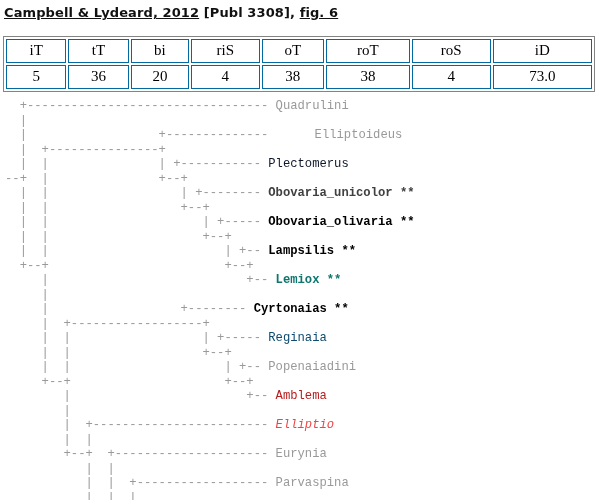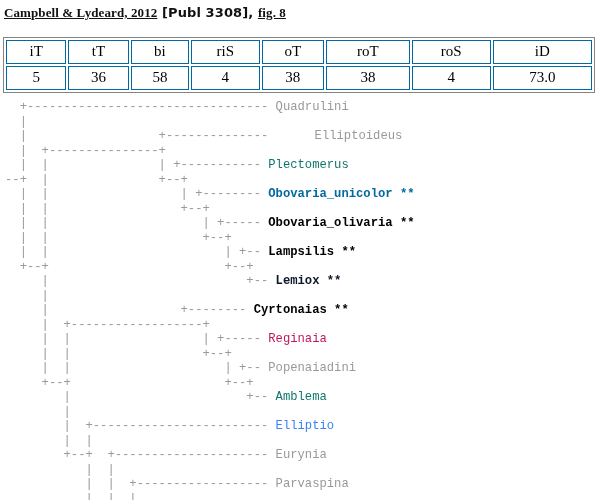--- a/index.html
+++ b/index.html
@@ -12,21 +12,21 @@
   }
   .fig-title {
     margin: 5px 0 0 4px;
     font-family: "DejaVu Sans", sans-serif;
     font-size: 13px;
     font-weight: bold;
     color: #111111;
     letter-spacing: 0.1px;
     white-space: nowrap;
   }
-  .fig-title .u { text-decoration: underline; font-family: Liberation Serif, serif; }
+  .fig-title .u { text-decoration: underline; }
   table.stats {
     margin: 16px 0 0 3px;
     border-collapse: separate;
     border-spacing: 2px;
     border: 1px solid #848484;
     table-layout: fixed;
     width: 592px;
   }
   table.stats td, table.stats th {
     border: 1px solid #0369a1;
@@ -49,21 +49,21 @@
   }
   pre.tree .branch { font-weight: normal; }
   pre.tree .taxon { font-weight: normal; }
   pre.tree .taxon.starred { font-weight: bold; }
 </style>
 </head>
 <body>
 
 <div class="page">
 
-  <div class="fig-title"><span class="u">Campbell &amp; Lydeard, 2012</span><span> [Publ 3308], </span><span class="u">fig. 8</span></div>
+  <div class="fig-title"><span class="u">Campbell &amp; Lydeard, 2012</span><span> [Publ 3308], </span><span class="u">fig. 6</span></div>
 
   <table class="stats">
     <colgroup>
       <col style="width:59px">
         <col style="width:59px">
         <col style="width:57px">
       <col style="width:67px">
         <col style="width:61px">
         <col style="width:82px">
       <col style="width:77px">
@@ -76,53 +76,53 @@
         <th>bi</th>
         <th>riS</th>
         <th>oT</th>
         <th>roT</th>
         <th>roS</th>
         <th>iD</th>
       </tr>
       <tr>
         <td>5</td>
         <td>36</td>
-        <td>58</td>
+        <td>20</td>
         <td>4</td>
         <td>38</td>
         <td>38</td>
         <td>4</td>
         <td>73.0</td>
       </tr>
     </tbody>
   </table>
 
   <pre class="tree"><span class="branch" style="color: rgb(153, 153, 153);">  +--------------------------------- </span><span class="taxon" style="color: rgb(153, 153, 153);">Quadrulini</span>
 <span class="branch" style="color: rgb(153, 153, 153);">  |</span>
 <span class="branch" style="color: rgb(153, 153, 153);">  |                  +-------------- </span><span class="taxon" style="color: rgb(153, 153, 153); padding-left: 39px;">Elliptoideus</span>
 <span class="branch" style="color: rgb(153, 153, 153);">  |  +---------------+</span>
-<span class="branch" style="color: rgb(153, 153, 153);">  |  |               | +----------- </span><span class="taxon" style="color: #0f766e;">Plectomerus</span>
+<span class="branch" style="color: rgb(153, 153, 153);">  |  |               | +----------- </span><span class="taxon" style="color: #0f172a;">Plectomerus</span>
 <span class="branch" style="color: rgb(153, 153, 153);">--+  |               +--+</span>
-<span class="branch" style="color: rgb(153, 153, 153);">  |  |                  | +-------- </span><span class="taxon starred" style="color: #0369a1;">Obovaria_unicolor **</span>
+<span class="branch" style="color: rgb(153, 153, 153);">  |  |                  | +-------- </span><span class="taxon starred" style="color: #404040;">Obovaria_unicolor **</span>
 <span class="branch" style="color: rgb(153, 153, 153);">  |  |                  +--+</span>
 <span class="branch" style="color: rgb(153, 153, 153);">  |  |                     | +----- </span><span class="taxon starred" style="color: rgb(0, 0, 0);">Obovaria_olivaria **</span>
 <span class="branch" style="color: rgb(153, 153, 153);">  |  |                     +--+</span>
 <span class="branch" style="color: rgb(153, 153, 153);">  |  |                        | +-- </span><span class="taxon starred" style="color: rgb(0, 0, 0);">Lampsilis **</span>
 <span class="branch" style="color: rgb(153, 153, 153);">  +--+                        +--+</span>
-<span class="branch" style="color: rgb(153, 153, 153);">     |                           +-- </span><span class="taxon starred" style="color: #0f172a;">Lemiox **</span>
+<span class="branch" style="color: rgb(153, 153, 153);">     |                           +-- </span><span class="taxon starred" style="color: #0f766e;">Lemiox **</span>
 <span class="branch" style="color: rgb(153, 153, 153);">     |</span>
 <span class="branch" style="color: rgb(153, 153, 153);">     |                  +-------- </span><span class="taxon starred" style="color: rgb(0, 0, 0); margin-top: 48px;">Cyrtonaias **</span>
 <span class="branch" style="color: rgb(153, 153, 153);">     |  +------------------+</span>
-<span class="branch" style="color: rgb(153, 153, 153);">     |  |                  | +----- </span><span class="taxon" style="color: #be185d;">Reginaia</span>
+<span class="branch" style="color: rgb(153, 153, 153);">     |  |                  | +----- </span><span class="taxon" style="color: #0c4a6e;">Reginaia</span>
 <span class="branch" style="color: rgb(153, 153, 153);">     |  |                  +--+</span>
 <span class="branch" style="color: rgb(153, 153, 153);">     |  |                     | +-- </span><span class="taxon" style="color: rgb(153, 153, 153);">Popenaiadini</span>
 <span class="branch" style="color: rgb(153, 153, 153);">     +--+                     +--+</span>
-<span class="branch" style="color: rgb(153, 153, 153);">        |                        +-- </span><span class="taxon" style="color: #0f766e;">Amblema</span>
+<span class="branch" style="color: rgb(153, 153, 153);">        |                        +-- </span><span class="taxon" style="color: #b91c1c;">Amblema</span>
 <span class="branch" style="color: rgb(153, 153, 153);">        |</span>
-<span class="branch" style="color: rgb(153, 153, 153);">        |  +------------------------ </span><span class="taxon" style="color: #3b82f6;">Elliptio</span>
+<span class="branch" style="color: rgb(153, 153, 153);">        |  +------------------------ </span><span class="taxon" style="color: #ef4444; font-style: italic;">Elliptio</span>
 <span class="branch" style="color: rgb(153, 153, 153);">        |  |</span>
 <span class="branch" style="color: rgb(153, 153, 153);">        +--+  +--------------------- </span><span class="taxon" style="color: rgb(153, 153, 153); margin-top: 40px;">Eurynia</span>
 <span class="branch" style="color: rgb(153, 153, 153);">           |  |</span>
 <span class="branch" style="color: rgb(153, 153, 153);">           |  |  +------------------ </span><span class="taxon" style="color: rgb(153, 153, 153);">Parvaspina</span>
 <span class="branch" style="color: rgb(153, 153, 153);">           |  |  |</span>
 </pre>
 
 </div>
 
 </body></html>

